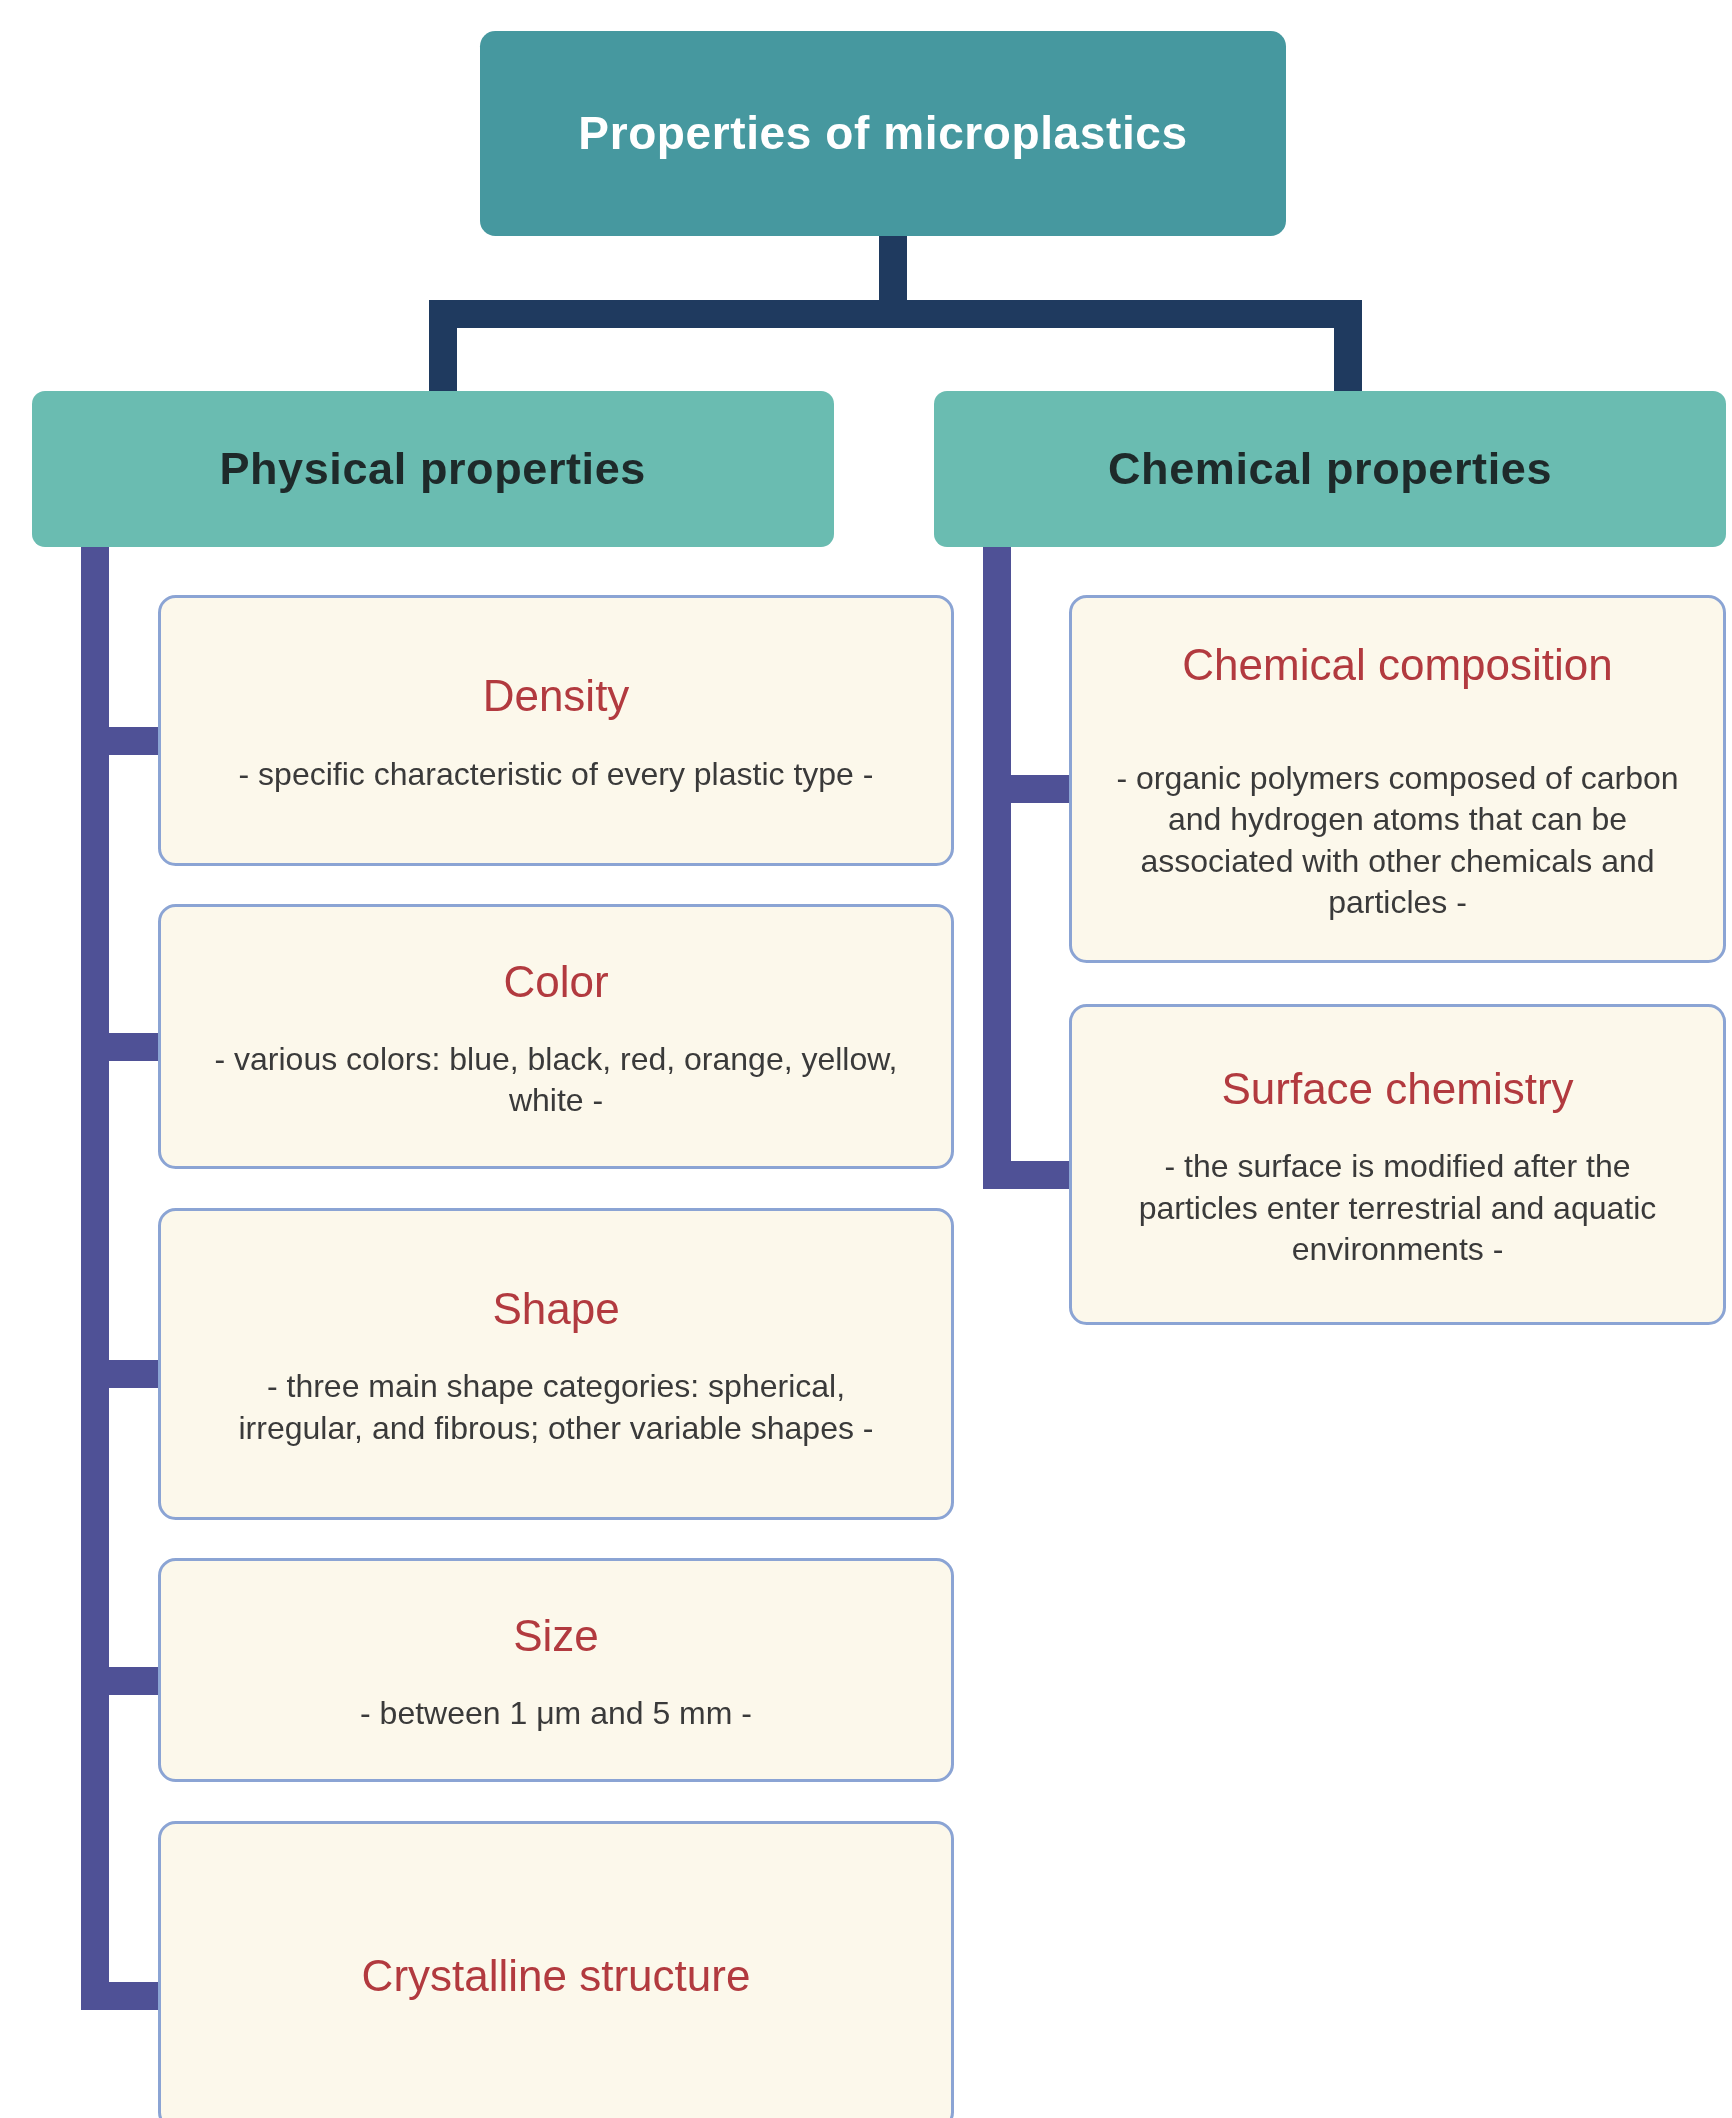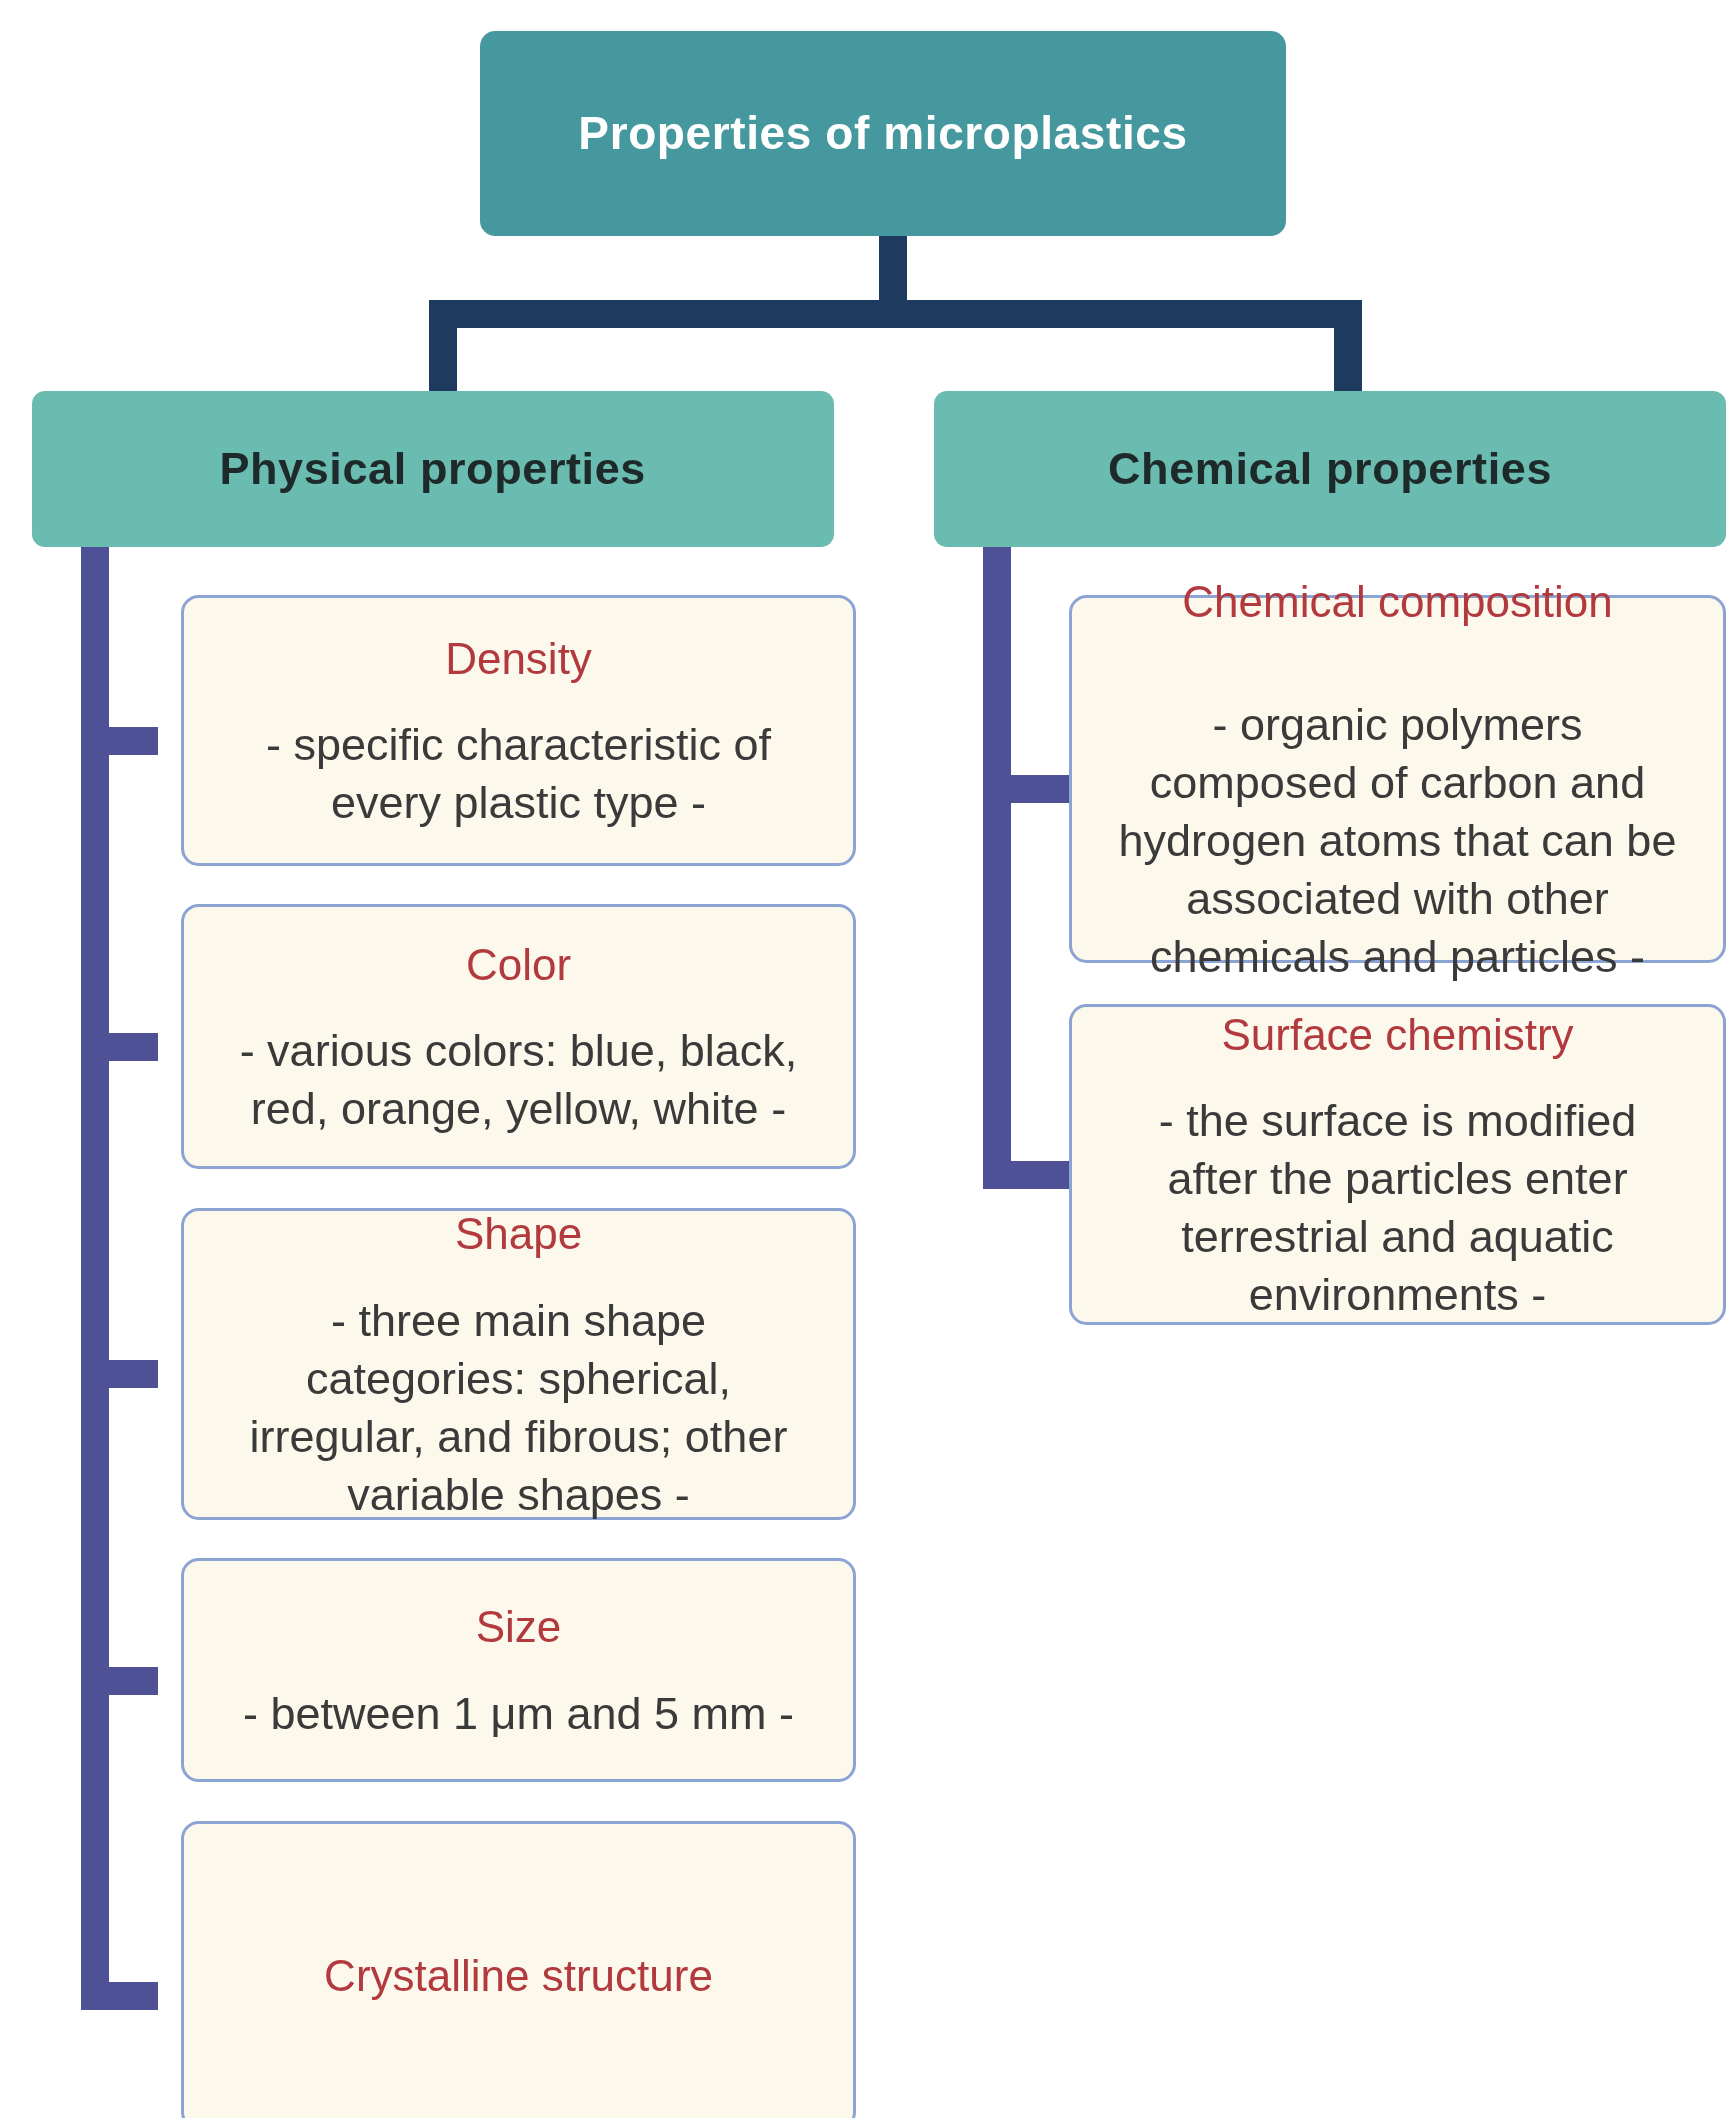--- a/index.html
+++ b/index.html
@@ -60,22 +60,22 @@
   
   .node{
     position:absolute;
     background:var(--node-bg);
     border:3.5px solid var(--node-border);
     border-radius:17.7px;
     display:flex;flex-direction:column;align-items:center;justify-content:center;
     text-align:center;padding:14px 27px;
   }
   .node .title{color:var(--title-red);font-size:44px;line-height:1.35;}
-  .node .body{color:var(--text-dark);font-size:45px;line-height:1.29;}
-  .col-left{left:144px;width:675px;margin-left:23px;}
+  .node .body{color:var(--text-dark);font-size:32px;line-height:1.29;}
+  .col-left{left:144px;width:796px;}
   .col-right{left:1055px;width:657px;}
   .n-density{top:581px;height:271px;}
   .n-color{top:890px;height:265px;}
   .n-shape{top:1194px;height:312px;align-items:center;}
   .n-size{top:1544px;height:224px;}
   .n-crystalline{top:1807px;height:309px;}
   .n-chemcomp{top:581px;height:368px;gap:36px;}
   .n-surface{top:990px;height:321px;}
 </style>
 </head>

